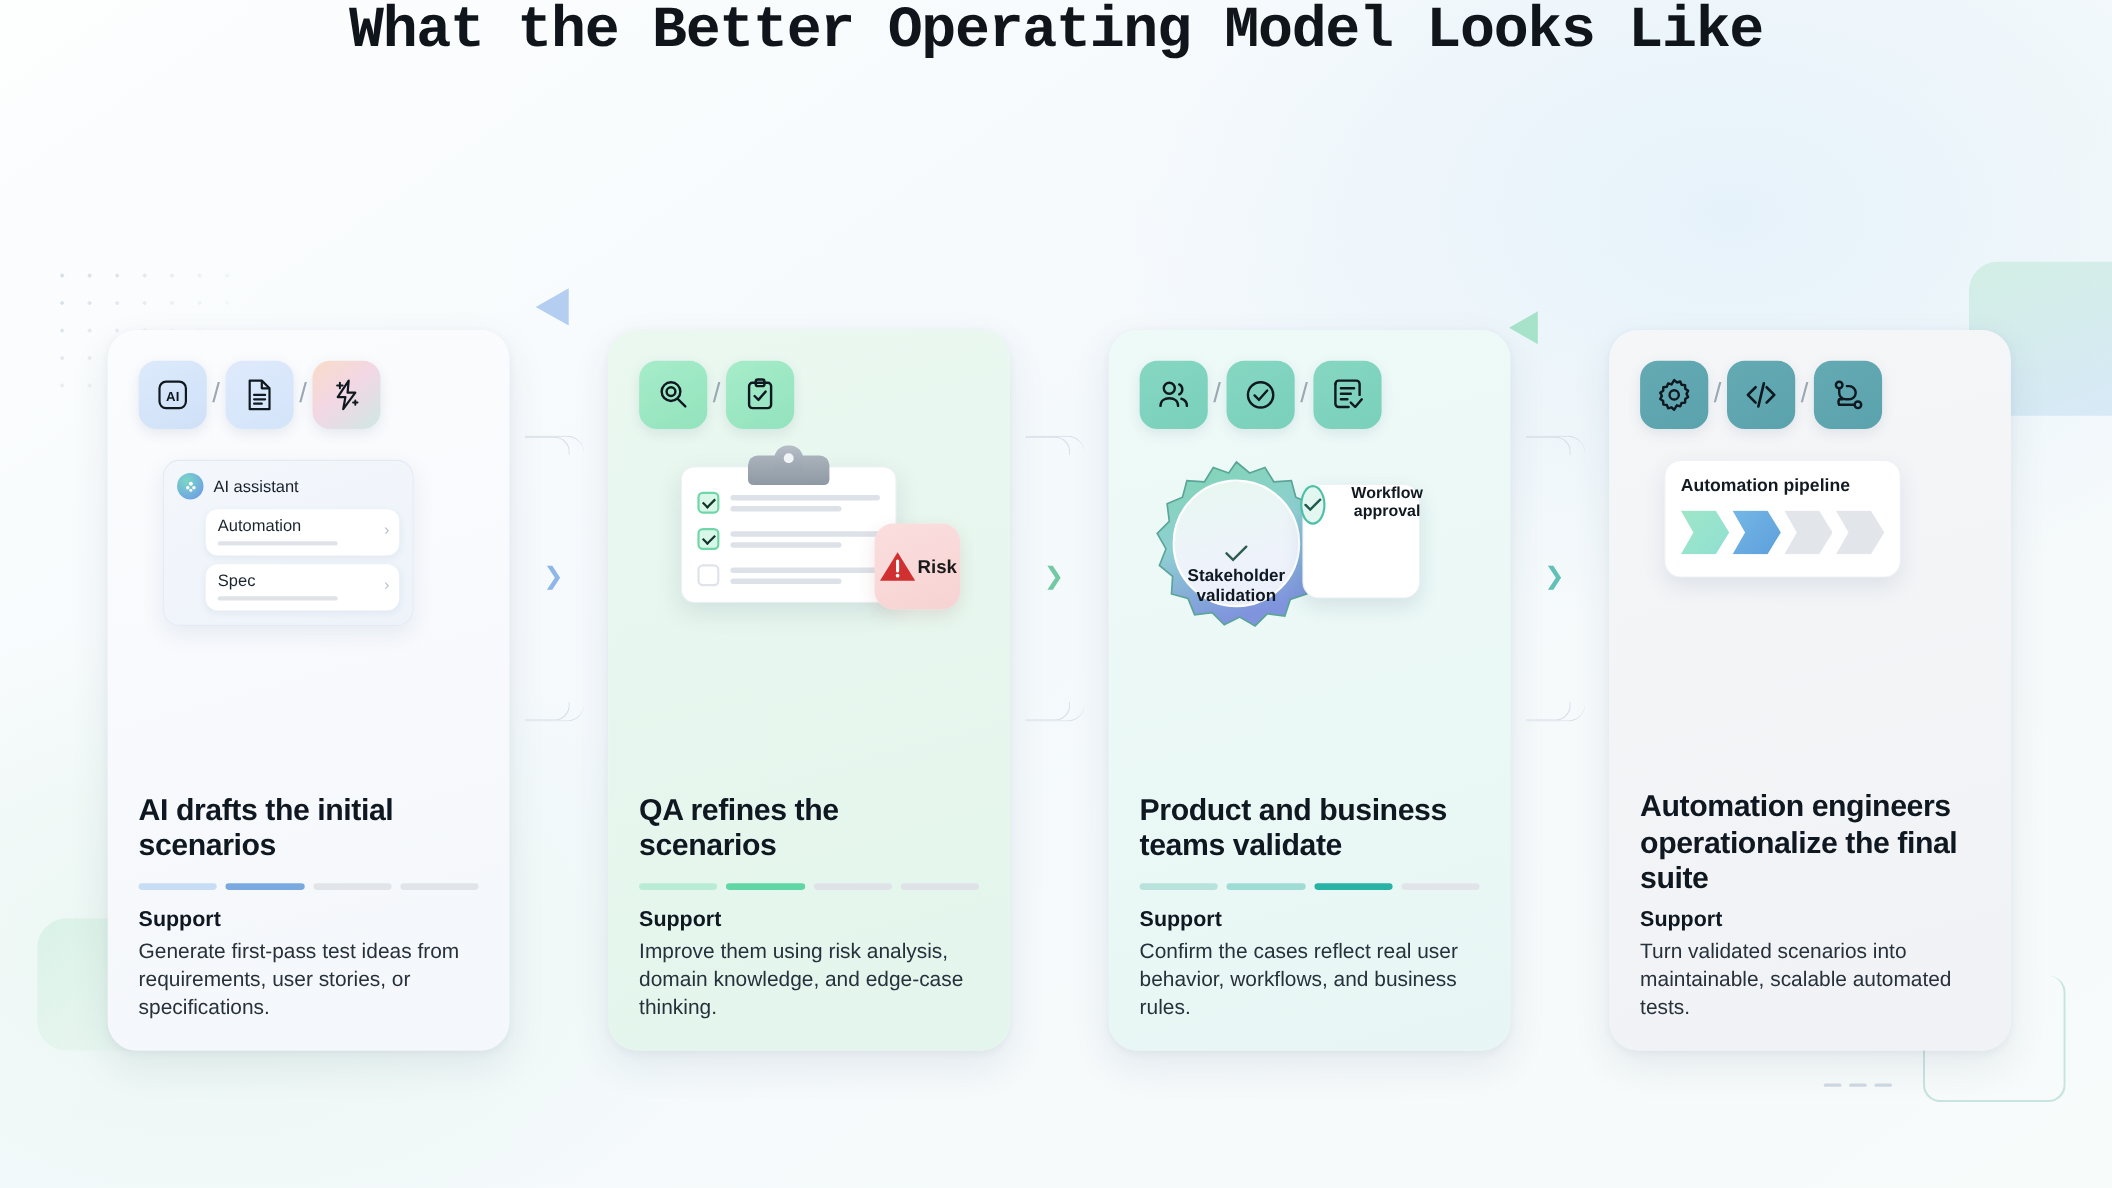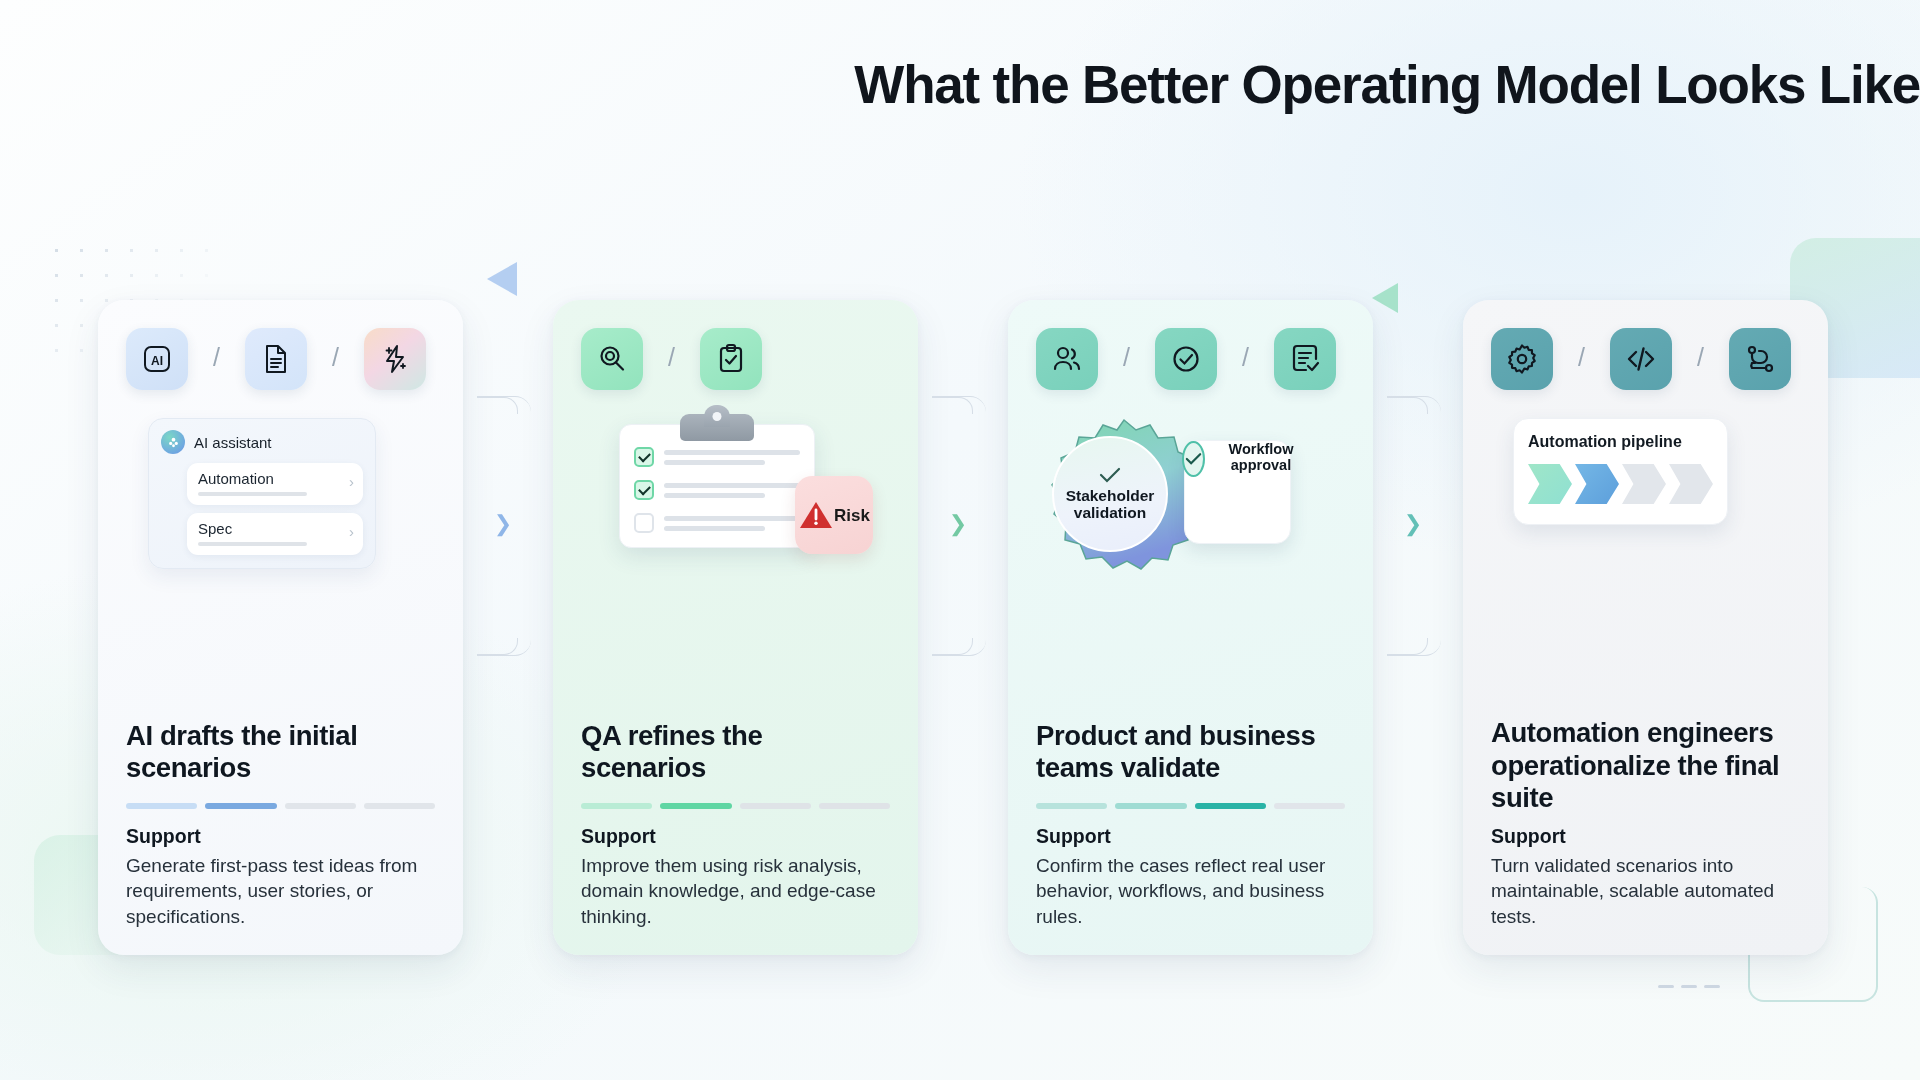--- a/index.html
+++ b/index.html
@@ -50,21 +50,21 @@
   }
   .frame-br {
     right: 42px; bottom: 78px; width: 130px; height: 115px;
     border: 2px solid #bfe0dc; border-radius: 16px;
     border-top: none; opacity: .85;
   }
   .dash-br { right: 200px; bottom: 92px; display: flex; gap: 7px; }
   .dash-br i { display: block; width: 16px; height: 3px; background: #cfd9e3; border-radius: 2px; }
 
   
-  .header { padding-top: 56px; text-align: right; position: relative; z-index: 3; }
+  .header { text-align: center; position: relative; z-index: 3; font-family: Liberation Mono, monospace; }
   .title {
     font-size: 53px; font-weight: 700; letter-spacing: -1.2px;
     color: #10151c; line-height: 1.08;
   }
   .subtitle {
     margin-top: 17px; font-size: 26.5px; color: #22303c; line-height: 1.35;
     font-weight: 400;
   }
   .subtitle .em { font-weight: 700; display: block; margin-top: 2px; }
 
@@ -106,21 +106,21 @@
   .connector .chev {
     position: absolute; left: 26px; top: 210px;
     width: 28px; height: 28px; display: flex; align-items: center; justify-content: center;
     font-size: 22px; font-weight: 300;
   }
   .conn1 .chev { color: #8fb6e8; }
   .conn2 .chev { color: #73c9a3; }
   .conn3 .chev { color: #63c0b7; }
 
   
-  .icon-row { display: flex; align-items: center; gap: 24px; margin-bottom: 20px; }
+  .icon-row { display: flex; align-items: center; gap: 4px; margin-bottom: 20px; }
   .ibox {
     width: 62px; height: 62px; border-radius: 16px;
     display: flex; align-items: center; justify-content: center;
     box-shadow: 0 4px 12px rgba(40,70,100,.10);
     background: #dde9f8;
   }
   .c1 .ibox.b1 { background: linear-gradient(150deg,#dceafb,#cfe0f7); }
   .c1 .ibox.b2 { background: linear-gradient(150deg,#dfeafc,#d3e4f9); }
   .c1 .ibox.b3 { background: linear-gradient(140deg,#f8dcc8 0%,#f3d7e4 45%,#cfe8e4 100%); }
   .c2 .ibox { background: linear-gradient(150deg,#a7ecca,#92e3bd); }
@@ -197,24 +197,24 @@
     background: linear-gradient(160deg,#fbdede,#f7d3d3); border-radius: 17px;
     display:flex; flex-direction:row; align-items:center; justify-content:center;
     box-shadow: 0 6px 16px rgba(120,40,40,.12);
   }
   .risk .lbl { font-size: 17px; font-weight: 700; color:#1a1a1a; margin-top: 2px; }
 
   
   .badge-wrap { position: absolute; left: 8px; top: 4px; }
   .rosette { position: relative; width: 160px; height: 160px; }
   .rosette .inner {
-    position:absolute; left: 8px; top: 22px; width: 116px; height: 116px;
+    position:absolute; left: 22px; top: 22px; width: 116px; height: 116px;
     border-radius:50%; background: linear-gradient(170deg,#e7f7f0 0%,#eef3fb 60%,#e9eefb 100%);
     border: 2.5px solid #fff;
-    display:flex; flex-direction:column; align-items:center; justify-content:center;
+    display:flex; flex-direction:column; align-items:center; justify-content:flex-end;
   }
   .rosette .txt { font-size: 15.5px; font-weight: 700; color:#101820; line-height: 1.12; text-align:center; }
   .wf {
     position:absolute; left: 148px; top: 30px; width: 107px; height: 104px;
     background:#fff; border-radius: 15px; box-shadow: 0 7px 18px rgba(40,70,110,.12);
     display:flex; flex-direction:row; justify-content:center; gap: 24px;
     border: 1px solid #eef2f6;
   }
   .wf .ring {
     width: 36px; height: 36px; border-radius:50%; border: 2.4px solid #4fc0a8;

